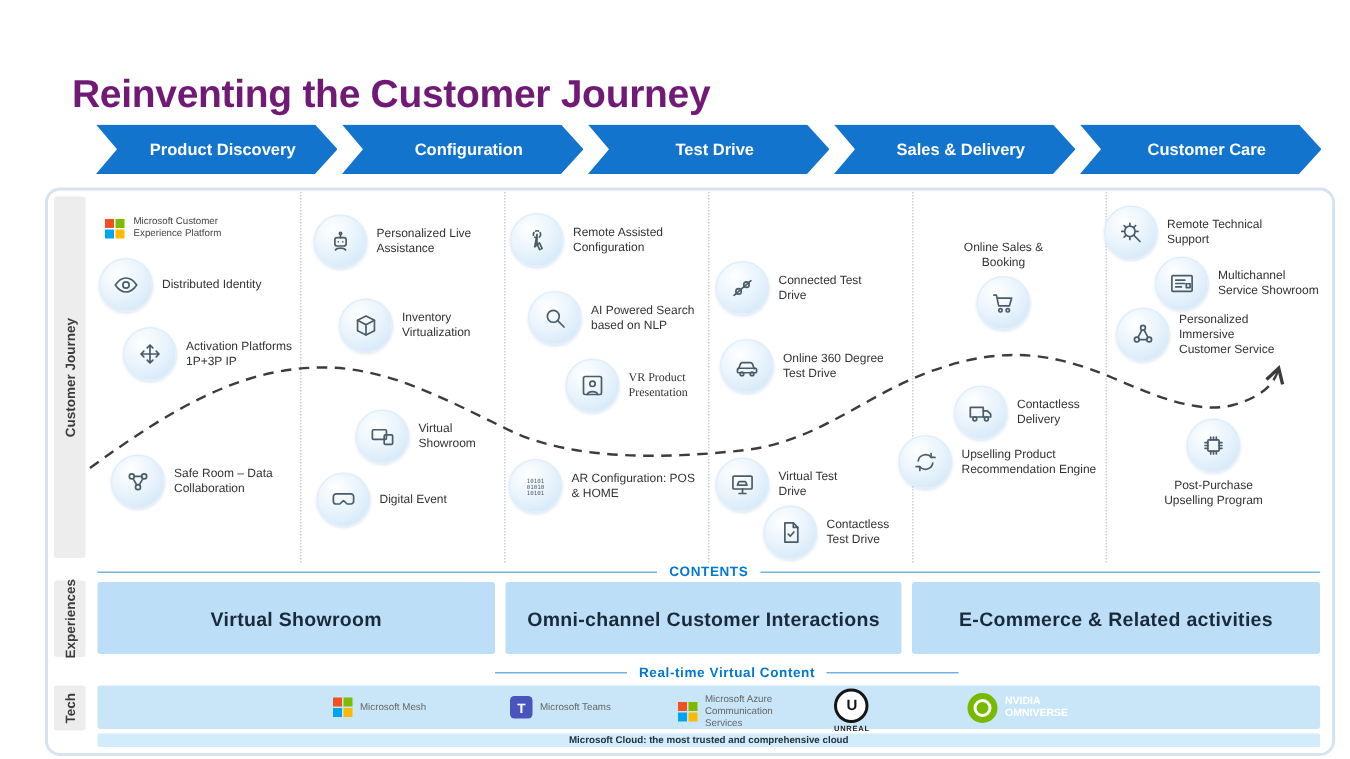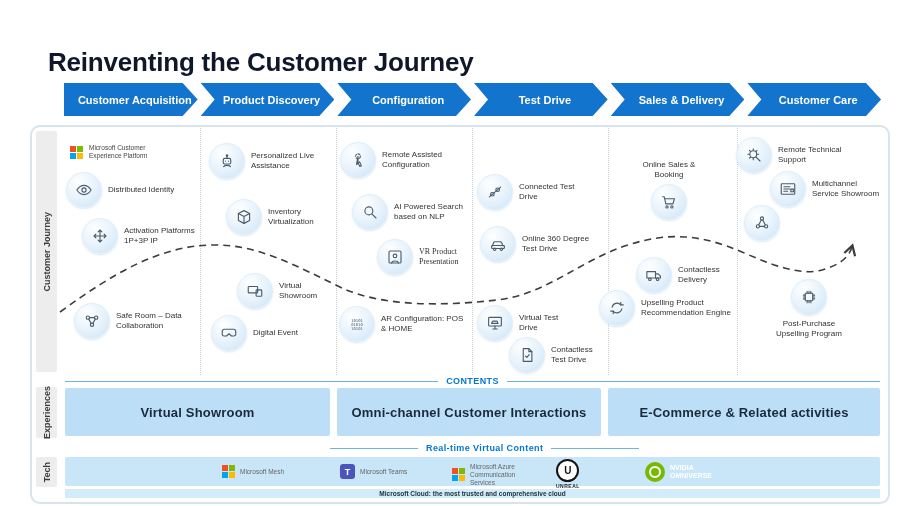--- a/index.html
+++ b/index.html
@@ -1,20 +1,20 @@
 <!DOCTYPE html>
 <html style="--stage-blue: #1274CC; --panel-fill: #BCDFF7; --tech-fill: #C8E6F8; --footer-fill: #D2ECFB; --accent-text: #0078D4; --ms-red: #F25022; --ms-green: #7FBA00; --ms-blue: #00A4EF; --ms-yellow: #FFB900; --teams-purple: #4B53BC; --nvidia-green: #76B900;"><head>
 <meta charset="utf-8">
 <style>
   html,body{margin:0;padding:0;background:#fff;}
   #app{position:relative;width:900px;height:506px;background:#fff;overflow:hidden;
        font-family:"Liberation Sans",sans-serif;color:#222;}
 
   
-  .title{position:absolute;left:48px;top:30px;font-size:26px;font-weight:700;color:#0f172a;letter-spacing:-0.2px;}
+  .title{position:absolute;left:48px;top:30px;font-size:26px;font-weight:700;color:#701a75;letter-spacing:-0.2px;}
 
   
   .stage-bar{position:absolute;left:64px;top:83px;width:817px;height:33px;display:flex;gap:3px;}
   .stage{flex:1;background:var(--stage-blue,#1274CC);color:#fff;display:flex;align-items:center;justify-content:center;
          font-size:11px;font-weight:700;
          clip-path:polygon(0 0,calc(100% - 15px) 0,100% 50%,calc(100% - 15px) 100%,0 100%,14px 50%);}
   .stage.first{clip-path:polygon(0 0,calc(100% - 15px) 0,100% 50%,calc(100% - 15px) 100%,0 100%);}
   .stage span{padding-left:8px;}
 
   
@@ -79,23 +79,20 @@
                 font-size:6.5px;font-weight:700;color:#23313d;}
 </style>
 </head>
 <body>
 
 <div id="app">
 
   <h1 class="title">Reinventing the Customer Journey</h1>
 
   <div class="stage-bar" id="stage-bar">
-      <div class="stage first">
-        <span>Customer Acquisition</span>
-      </div>
       <div class="stage">
         <span>Product Discovery</span>
       </div>
       <div class="stage">
         <span>Configuration</span>
       </div>
       <div class="stage">
         <span>Test Drive</span>
       </div>
       <div class="stage">
@@ -333,20 +330,21 @@
       </div>
       <div class="j-item row" style="left: 744px; top: 205px;">
         <span class="j-icon">
           <svg viewBox="0 0 24 24" width="18" height="18" fill="none" stroke="currentColor" stroke-width="1.5" stroke-linecap="round" stroke-linejoin="round" aria-hidden="true">
             <circle cx="12" cy="6" r="2.1"></circle>
             <circle cx="6.5" cy="16.5" r="2.1"></circle>
             <circle cx="17.5" cy="16.5" r="2.1"></circle>
             <path d="M11 8l-3.3 6.3M13 8l3.3 6.3M8.6 16.5h6.8"></path>
           </svg>
         </span>
+        <span class="j-label" style="width: 72px;">Personalized Immersive Customer Service</span>
       </div>
       <div class="j-item text-bottom" style="left: 768px; top: 279px;">
         <span class="j-icon">
           <svg viewBox="0 0 24 24" width="18" height="18" fill="none" stroke="currentColor" stroke-width="1.5" stroke-linecap="round" stroke-linejoin="round" aria-hidden="true">
             <rect x="7" y="7" width="10" height="10" rx="1"></rect>
             <path d="M9.5 7V4.5M12 7V4.5M14.5 7V4.5M9.5 19.5V17M12 19.5V17M14.5 19.5V17M7 9.5H4.5M7 12H4.5M7 14.5H4.5M19.5 9.5H17M19.5 12H17M19.5 14.5H17"></path>
           </svg>
         </span>
         <span class="j-label" style="width: 82px;">Post-Purchase Upselling Program</span>
       </div>

